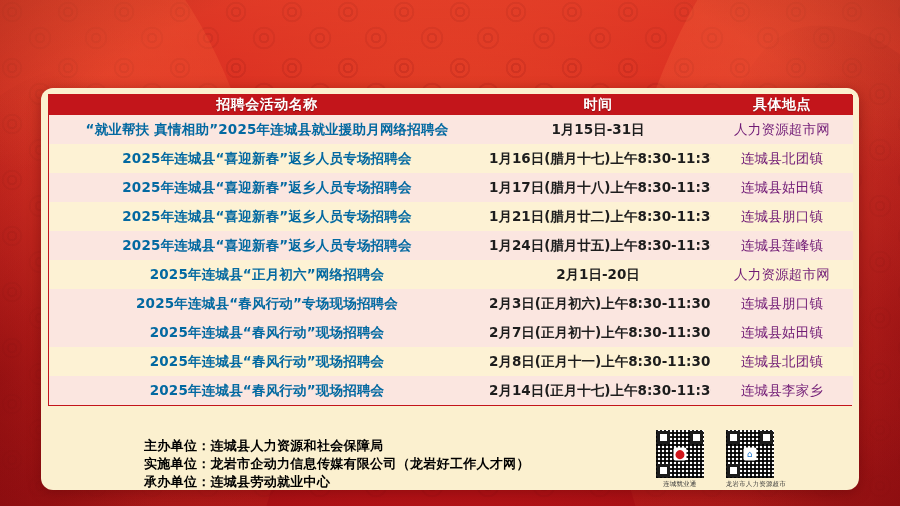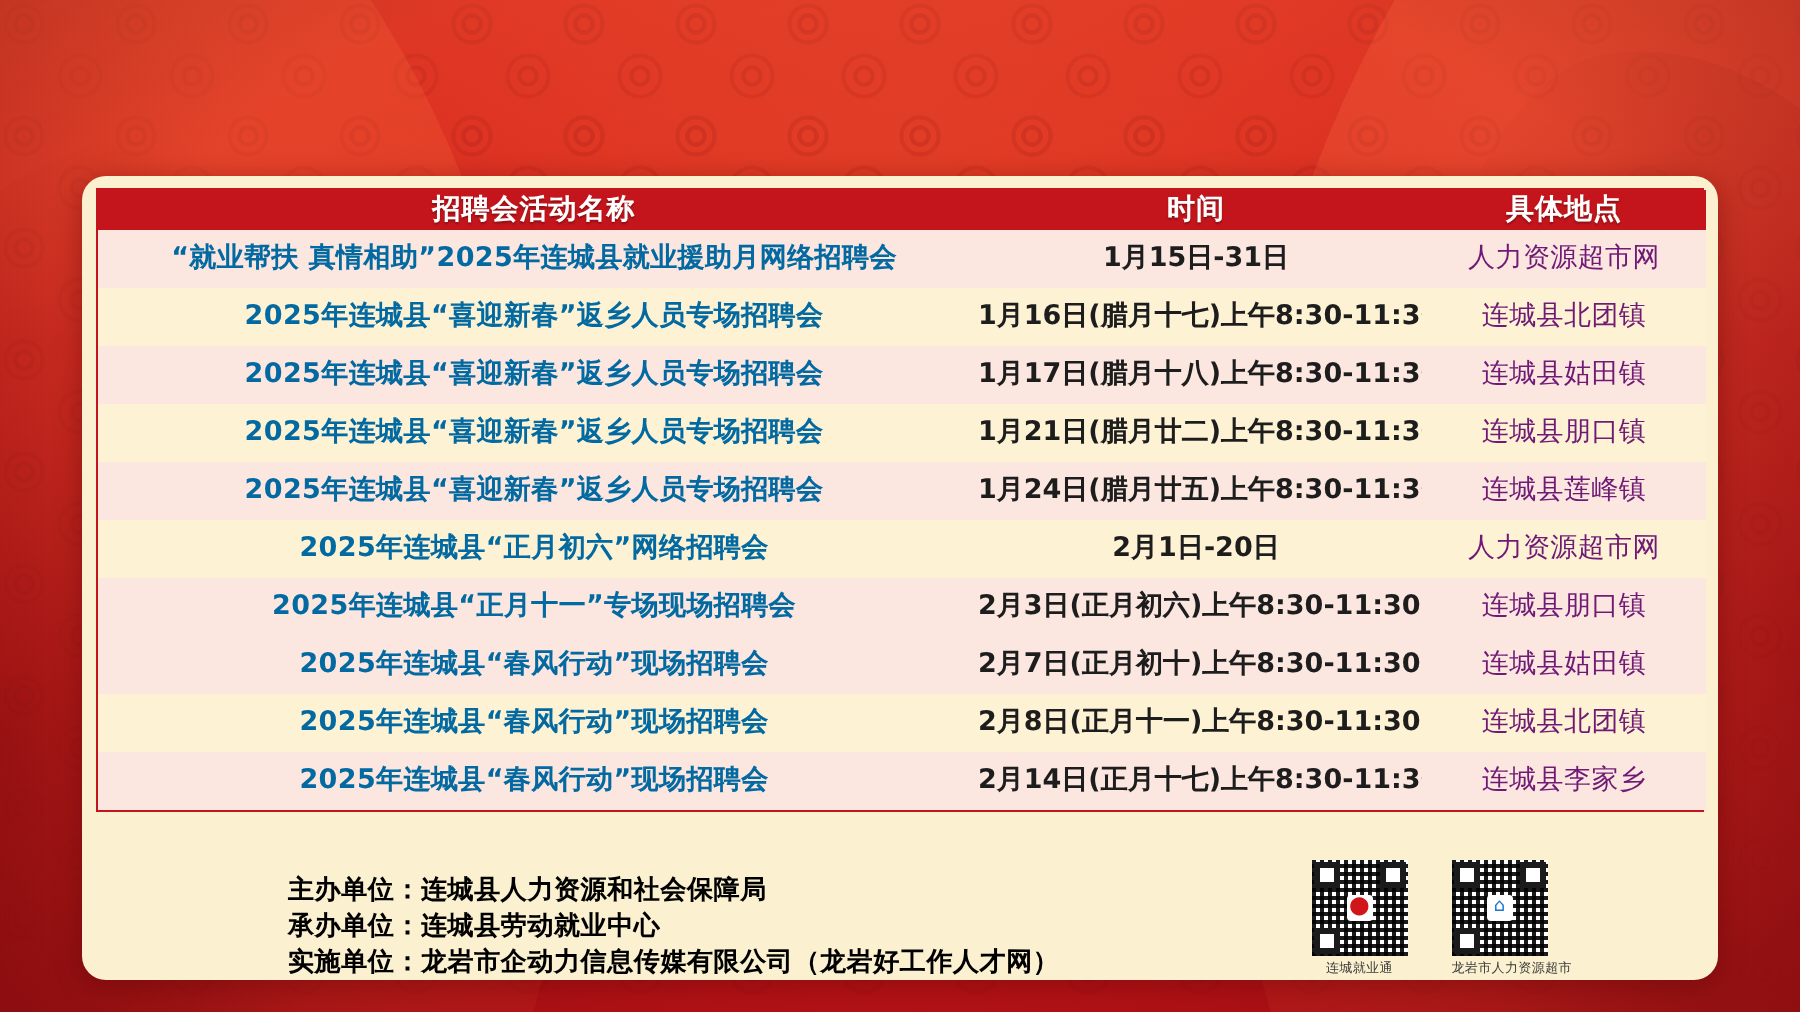--- a/index.html
+++ b/index.html
@@ -284,21 +284,21 @@
             <td class="name">2025年连城县“喜迎新春”返乡人员专场招聘会</td>
             <td class="time">1月24日(腊月廿五)上午8:30-11:30</td>
             <td class="place">连城县莲峰镇</td>
           </tr>
           <tr class="even">
             <td class="name">2025年连城县“正月初六”网络招聘会</td>
             <td class="time">2月1日-20日</td>
             <td class="place">人力资源超市网</td>
           </tr>
           <tr class="odd">
-            <td class="name">2025年连城县“正月十一”专场现场招聘会</td>
+            <td class="name">2025年连城县“春风行动”专场现场招聘会</td>
             <td class="time">2月3日(正月初六)上午8:30-11:30</td>
             <td class="place">连城县朋口镇</td>
           </tr>
           <tr class="odd">
             <td class="name">2025年连城县“春风行动”现场招聘会</td>
             <td class="time">2月7日(正月初十)上午8:30-11:30</td>
             <td class="place">连城县姑田镇</td>
           </tr>
           <tr class="even">
             <td class="name">2025年连城县“春风行动”现场招聘会</td>
@@ -310,22 +310,22 @@
             <td class="time">2月14日(正月十七)上午8:30-11:30</td>
             <td class="place">连城县李家乡</td>
           </tr>
         </tbody>
     </table>
   </div>
 
   <div class="footer">
     <div class="org-block" id="org-block">
         <div>主办单位：连城县人力资源和社会保障局</div>
+        <div>实施单位：龙岩市企动力信息传媒有限公司（龙岩好工作人才网）</div>
         <div>承办单位：连城县劳动就业中心</div>
-        <div>实施单位：龙岩市企动力信息传媒有限公司（龙岩好工作人才网）</div>
       </div>
     <div class="qr-block" id="qr-block">
         <div class="qr-item">
           <div class="qr-code">
             <span class="qr-fin3"></span>
             <span class="qr-center red">⬤</span>
           </div>
           <div class="qr-label">连城就业通</div>
         </div>
         <div class="qr-item">

